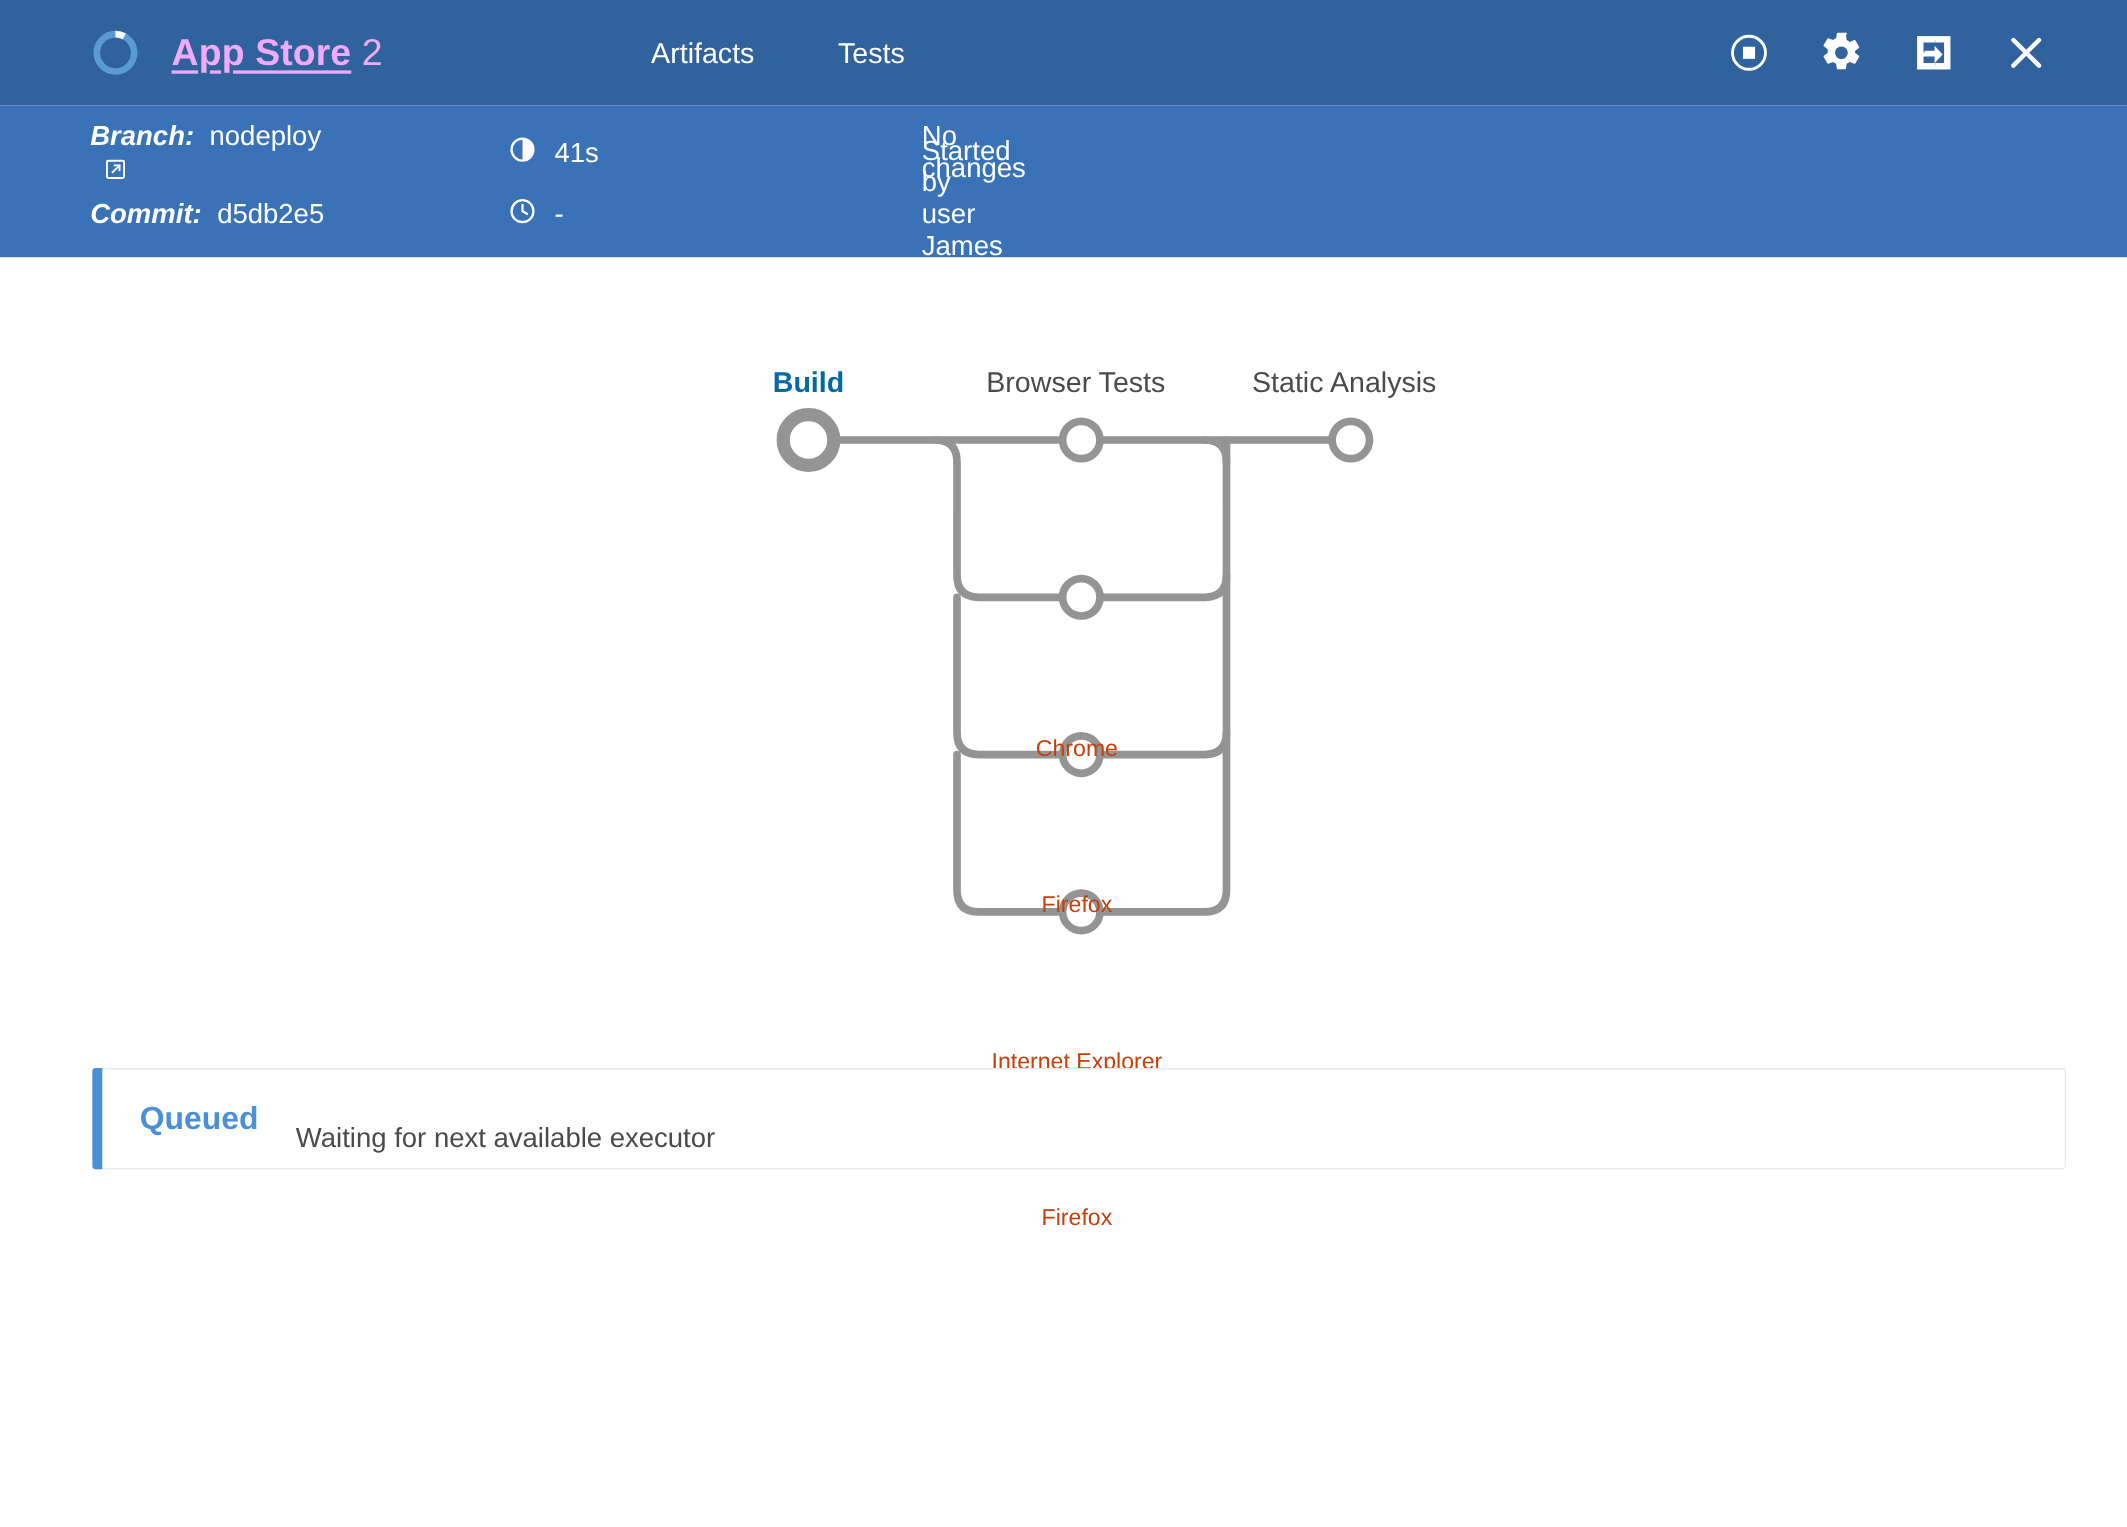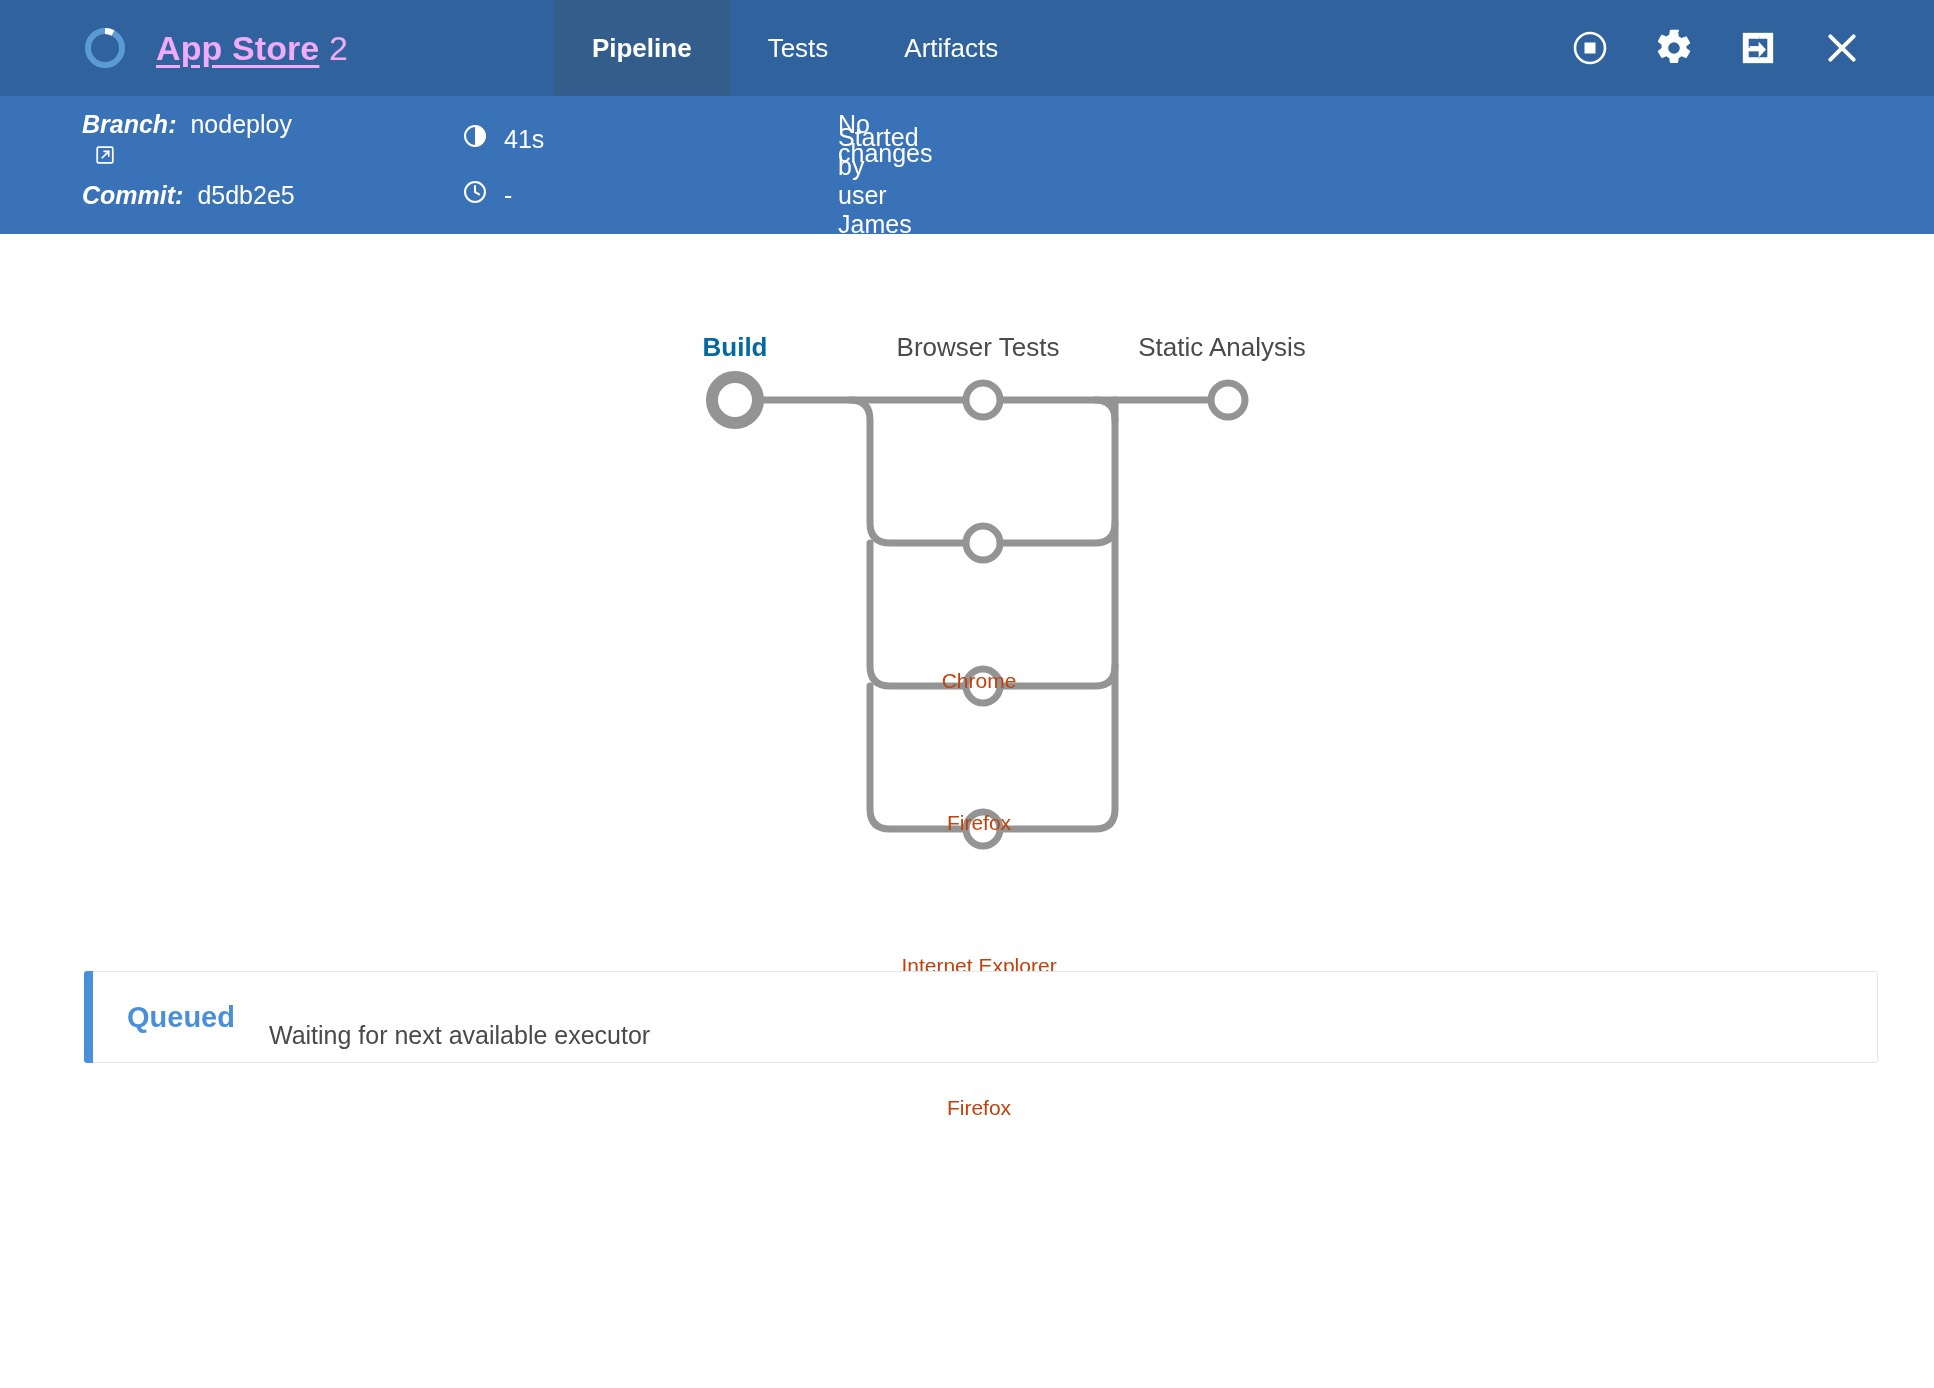--- a/index.html
+++ b/index.html
@@ -199,23 +199,22 @@
         <circle cx="23" cy="23" r="17" fill="none" stroke="#5B9BD5" stroke-width="6"></circle>
         <path d="M23 6 A17 17 0 0 1 31 8" fill="none" stroke="#FFFFFF" stroke-width="6" stroke-linecap="butt"></path>
       </svg>
     </span>
     <div class="brand-title">
       <span class="pipeline-name">App Store</span><span class="run-number">&nbsp;</span><span class="run-number">2</span>
     </div>
   </div>
 
   <div class="nav-tabs">
-    <div class="nav-tab active">Pipeline</div>
+    <div class="nav-tab">Artifacts</div>
     <div class="nav-tab">Tests</div>
-    <div class="nav-tab">Artifacts</div>
   </div>
 
   <div class="header-actions">
     <span class="header-icon">
       <svg width="38" height="38" viewBox="0 0 38 38">
         <circle cx="19" cy="19" r="15" fill="none" stroke="#FFFFFF" stroke-width="2.6"></circle>
         <rect x="13.5" y="13.5" width="11" height="11" fill="#FFFFFF"></rect>
       </svg>
     </span>
     <span class="header-icon">

